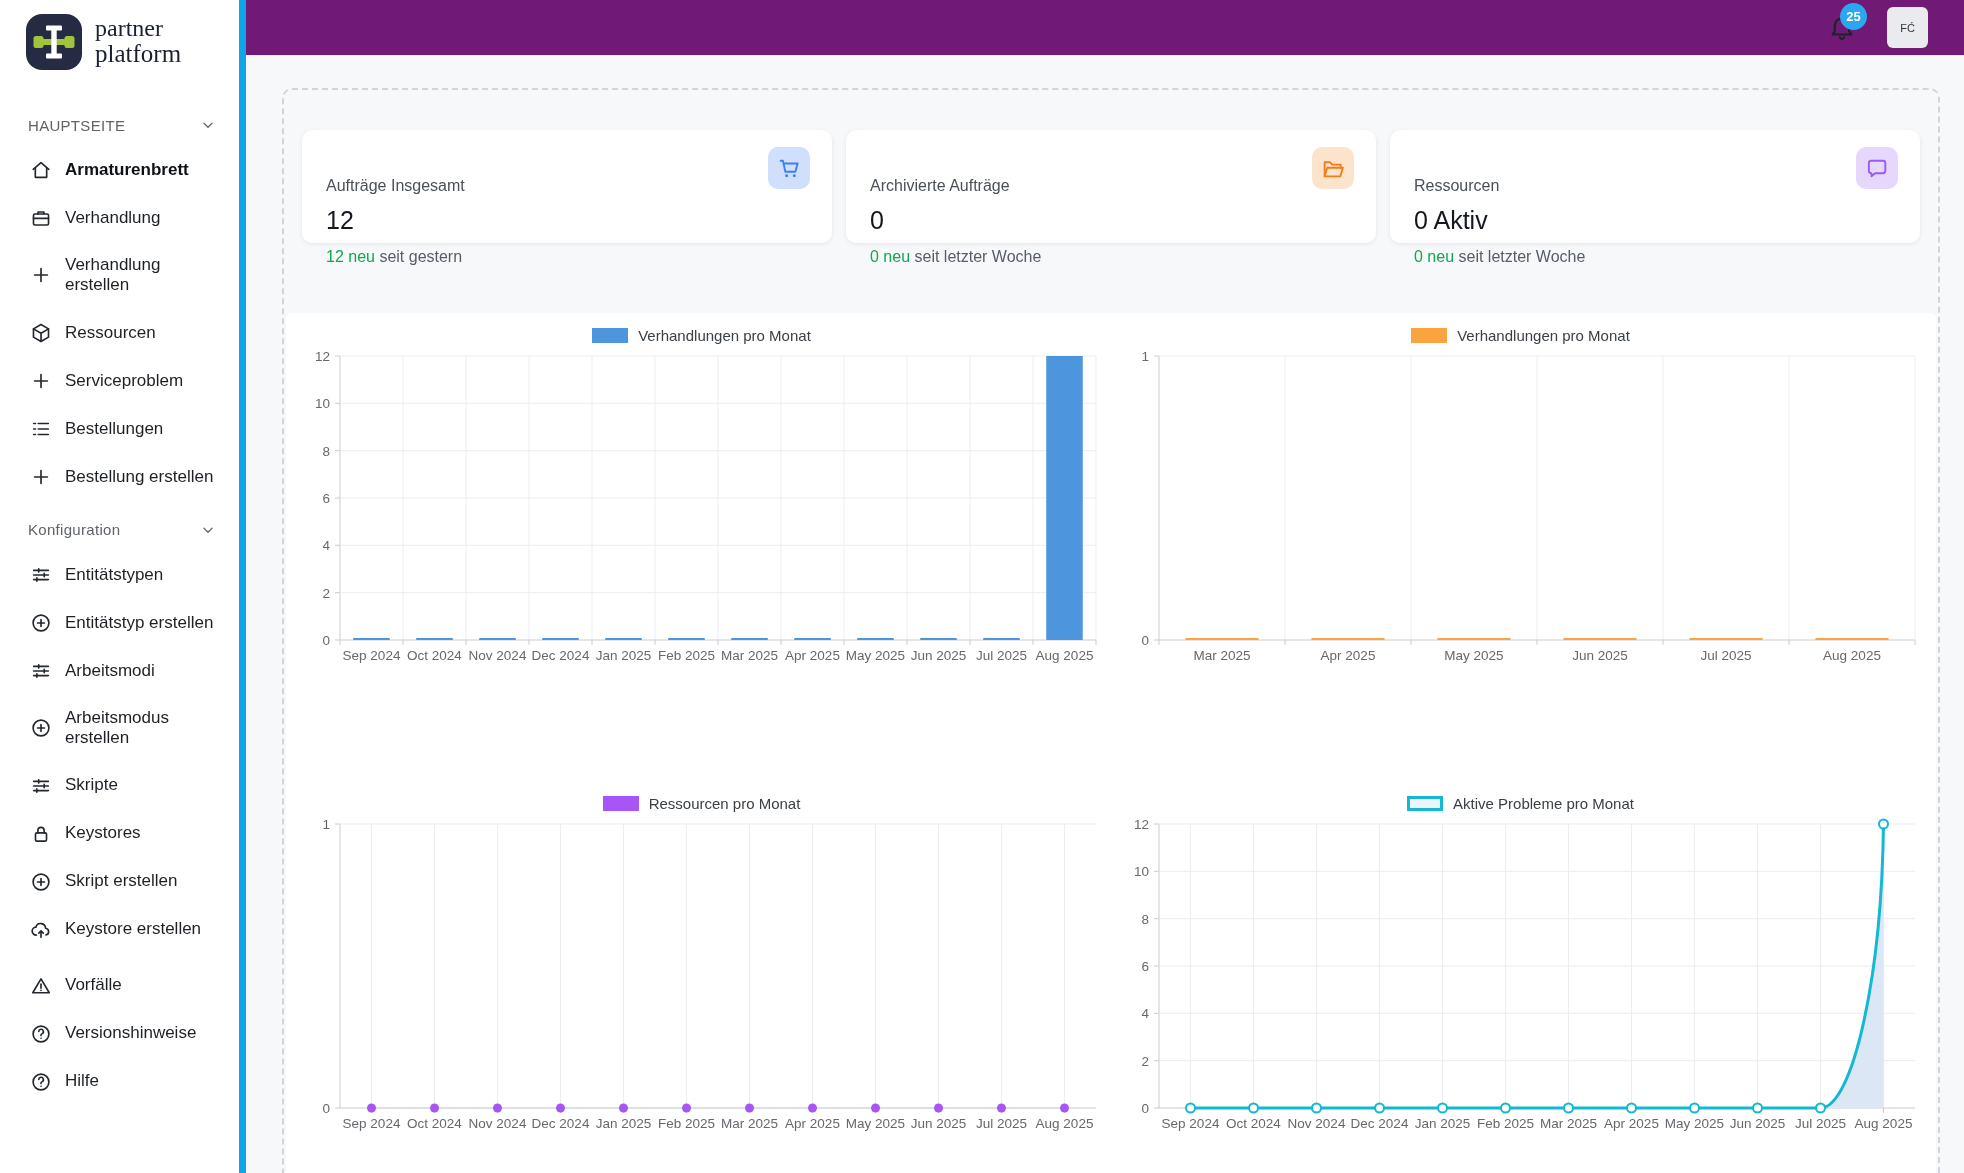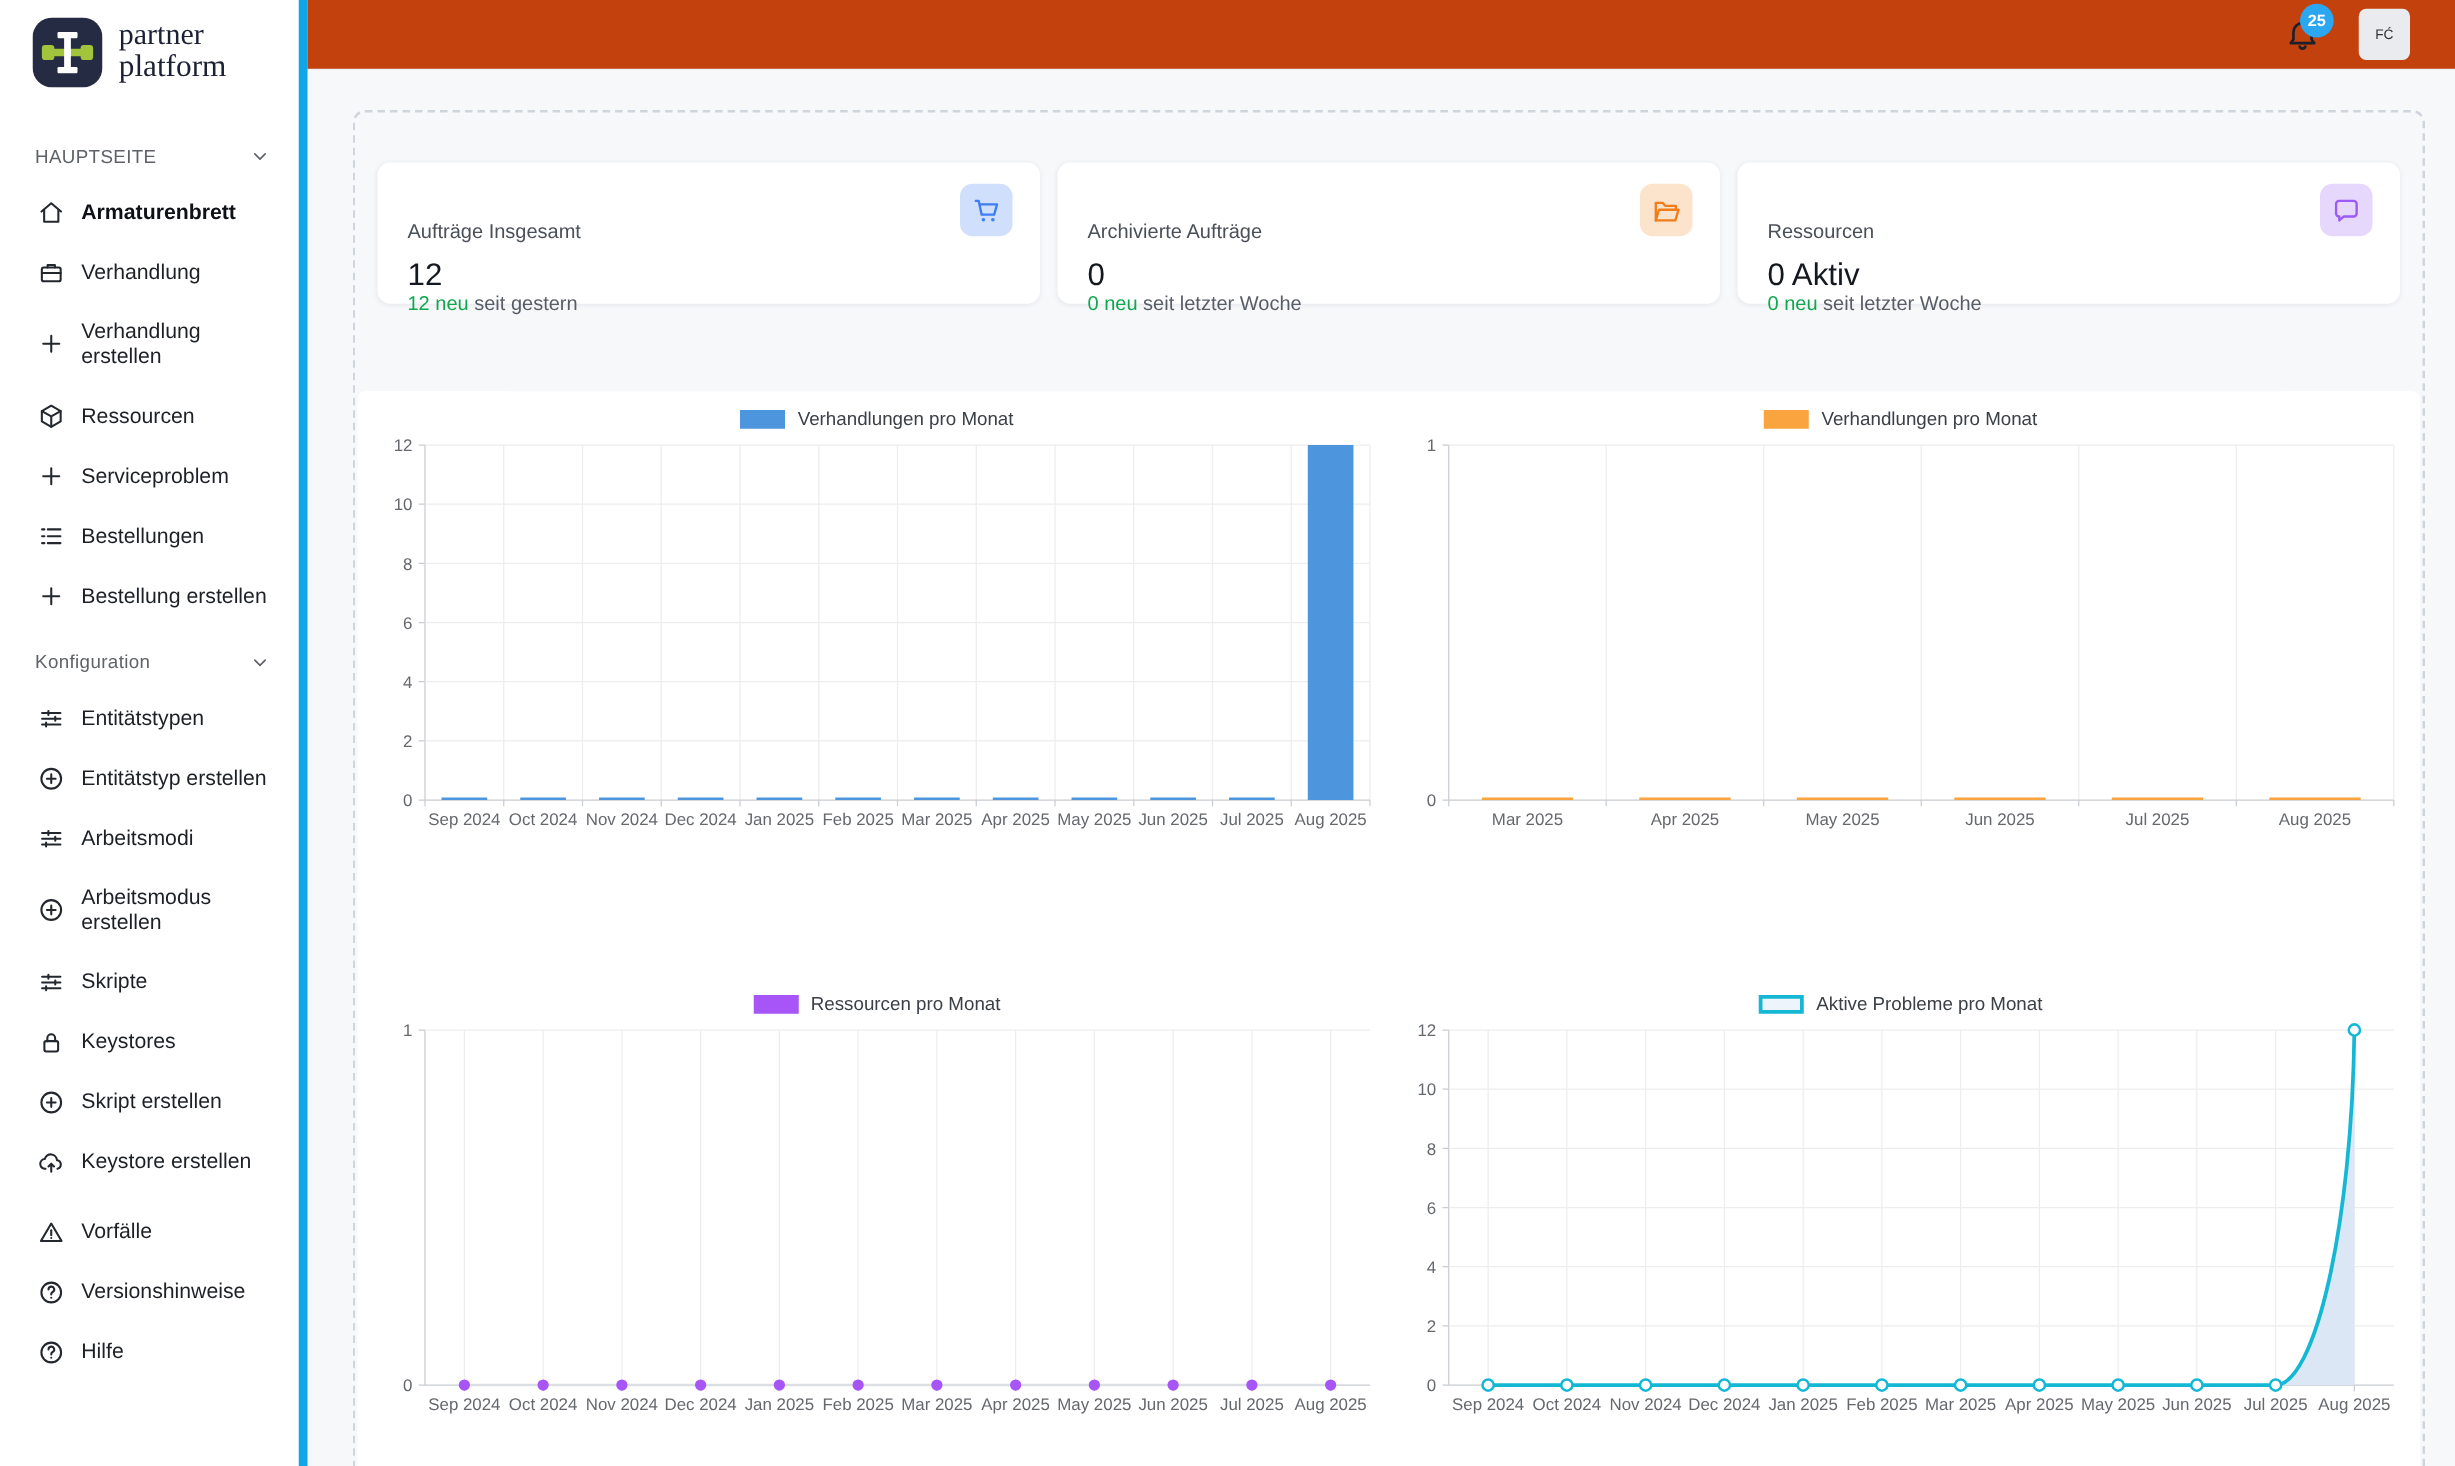--- a/index.html
+++ b/index.html
@@ -21,39 +21,39 @@
   .section-header{display:flex;justify-content:space-between;align-items:center;
     padding:12px 22px 12px 28px;color:#5f6368;font-size:15px;letter-spacing:.3px;cursor:pointer;}
   .section-header svg{width:18px;height:18px;color:#5f6368;}
   .nav-item{display:flex;align-items:center;gap:13px;padding:13px 14px 13px 30px;
     font-size:17px;color:#1d2126;cursor:pointer;line-height:1.2;}
   .nav-item svg{width:22px;height:22px;flex:none;color:#23272e;}
   .nav-item.active{font-weight:bold;color:#0e1116;}
   .nav-item span{max-width:165px;}
   
   .main{flex:1;display:flex;flex-direction:column;height:1173px;box-sizing:border-box;}
-  .topbar{height:55px;min-height:55px;background:#c2410c;border-bottom:1px solid #eceef1;
+  .topbar{height:55px;min-height:55px;background:#701a75;border-bottom:1px solid #eceef1;
     display:flex;align-items:center;justify-content:flex-end;gap:28px;padding-right:36px;}
   .bell-wrap{position:relative;width:32px;height:32px;cursor:pointer;}
   .bell-wrap svg{width:30px;height:30px;color:#1c212b;}
   .badge{position:absolute;top:-9px;left:13px;background:#2ba6f0;color:#fff;font-size:13px;
     font-weight:bold;min-width:27px;height:27px;border-radius:14px;display:flex;
     align-items:center;justify-content:center;padding:0 2px;box-sizing:border-box;}
   .avatar{width:41px;height:41px;border-radius:6px;background:#e9ebef;color:#2e333c;
     font-size:11px;display:flex;align-items:center;justify-content:center;cursor:pointer;}
   .content{flex:1;padding:32px 24px 0 36px;}
   .dashed-box{border:2px dashed #cfd5dd;border-radius:10px;height:1110px;box-sizing:border-box;
     padding:40px 2px 2px;}
   
   .cards-row{display:flex;gap:14px;margin:0 16px 70px;}
   .stat-card{flex:1;background:#fff;border-radius:10px;box-shadow:0 1px 4px rgba(25,39,61,.09);
     padding:19px 24px;position:relative;height:113px;box-sizing:border-box;}
   .card-title{font-size:16px;color:#4a5058;margin-top:28px;}
   .card-value{font-size:25px;color:#14181f;margin-top:11px;font-weight:500;}
-  .card-delta{font-size:16px;color:#575d66;}
+  .card-delta{font-size:16px;margin-top:13px;color:#575d66;}
   .card-delta .pos{color:#10a74f;}
   .card-iconbox{position:absolute;top:17px;right:22px;width:42px;height:42px;border-radius:10px;
     display:flex;align-items:center;justify-content:center;}
   .card-iconbox svg{width:25px;height:25px;}
   
   .charts-panel{background:#fff;border-radius:6px;height:883px;overflow:hidden;
     padding:14px 6px 0;display:grid;grid-template-columns:1fr 1fr;row-gap:66px;box-sizing:border-box;}
   .chart-block{display:flex;flex-direction:column;align-items:center;}
   .legend{display:flex;align-items:center;gap:10px;font-size:15px;color:#3b4046;margin-bottom:4px;}
   .legend .sw{width:36px;height:15px;box-sizing:border-box;}

